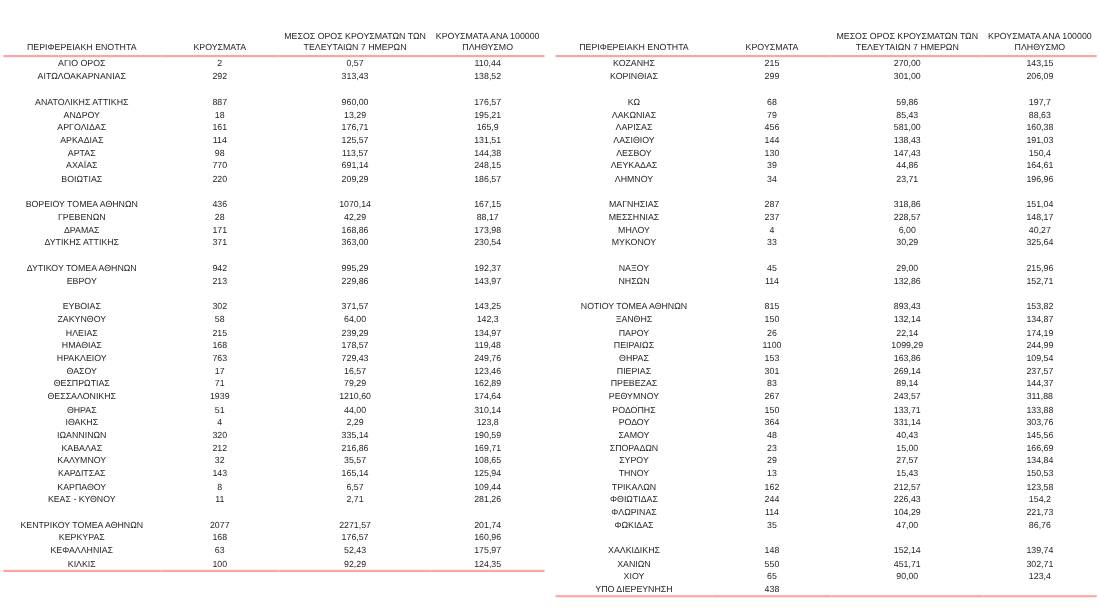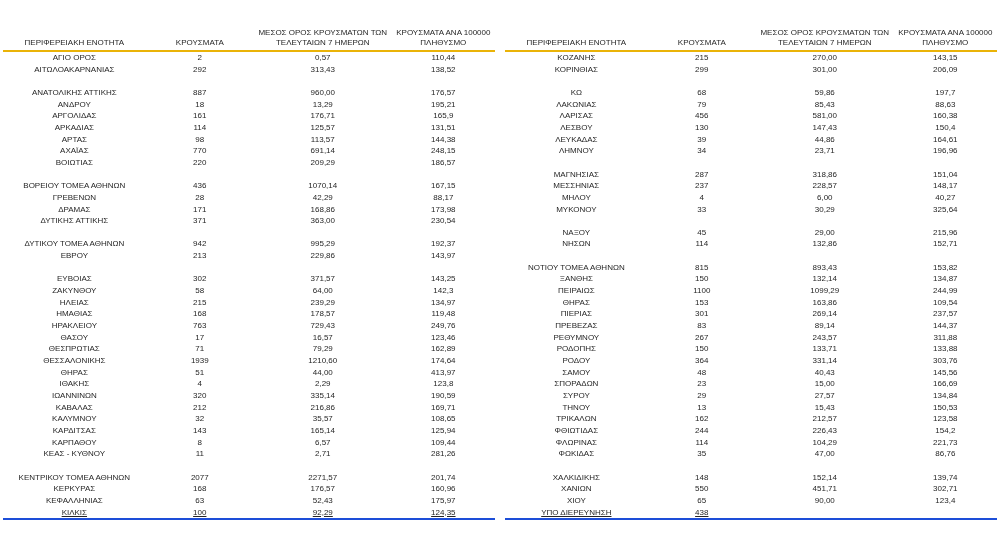--- a/index.html
+++ b/index.html
@@ -32,34 +32,33 @@
   }
   table.region-table col.c1 { width: 29%; }
   table.region-table col.c2 { width: 22%; }
   table.region-table col.c3 { width: 28%; }
   table.region-table col.c4 { width: 21%; }
   table.region-table thead th {
     font-weight: normal;
     vertical-align: bottom;
     line-height: 10px;
     padding: 0 2px 2px 2px;
-    border-bottom: 2px solid #eab308;
+    border-bottom: 2px solid #fca5a5;
     height: 28px;
   }
   table.region-table tbody td {
     text-align: center;
     height: 11.65px;
     line-height: 11.65px;
     padding: 0;
     white-space: nowrap;
     overflow: hidden;
   }
   table.region-table tbody tr:last-child td {
-    border-bottom: 2px solid #1d4ed8;
-    text-decoration: underline;
+    border-bottom: 2px solid #fca5a5;
   }
 </style>
 </head>
 <body>
 
 <div class="page">
 
   <table class="region-table">
     <colgroup>
       <col class="c1">
@@ -235,21 +234,21 @@
         <tr>
           <td>ΘΕΣΣΑΛΟΝΙΚΗΣ</td>
           <td>1939</td>
           <td>1210,60</td>
           <td>174,64</td>
         </tr>
         <tr>
           <td>ΘΗΡΑΣ</td>
           <td>51</td>
           <td>44,00</td>
-          <td>413,97</td>
+          <td>310,14</td>
         </tr>
         <tr>
           <td>ΙΘΑΚΗΣ</td>
           <td>4</td>
           <td>2,29</td>
           <td>123,8</td>
         </tr>
         <tr>
           <td>ΙΩΑΝΝΙΝΩΝ</td>
           <td>320</td>
@@ -365,20 +364,26 @@
           <td>85,43</td>
           <td>88,63</td>
         </tr>
         <tr>
           <td>ΛΑΡΙΣΑΣ</td>
           <td>456</td>
           <td>581,00</td>
           <td>160,38</td>
         </tr>
         <tr>
+          <td>ΛΑΣΙΘΙΟΥ</td>
+          <td>144</td>
+          <td>138,43</td>
+          <td>191,03</td>
+        </tr>
+        <tr>
           <td>ΛΕΣΒΟΥ</td>
           <td>130</td>
           <td>147,43</td>
           <td>150,4</td>
         </tr>
         <tr>
           <td>ΛΕΥΚΑΔΑΣ</td>
           <td>39</td>
           <td>44,86</td>
           <td>164,61</td>
@@ -447,20 +452,26 @@
           <td>ΝΟΤΙΟΥ ΤΟΜΕΑ ΑΘΗΝΩΝ</td>
           <td>815</td>
           <td>893,43</td>
           <td>153,82</td>
         </tr>
         <tr>
           <td>ΞΑΝΘΗΣ</td>
           <td>150</td>
           <td>132,14</td>
           <td>134,87</td>
+        </tr>
+        <tr>
+          <td>ΠΑΡΟΥ</td>
+          <td>26</td>
+          <td>22,14</td>
+          <td>174,19</td>
         </tr>
         <tr>
           <td>ΠΕΙΡΑΙΩΣ</td>
           <td>1100</td>
           <td>1099,29</td>
           <td>244,99</td>
         </tr>
         <tr>
           <td>ΘΗΡΑΣ</td>
           <td>153</td>

